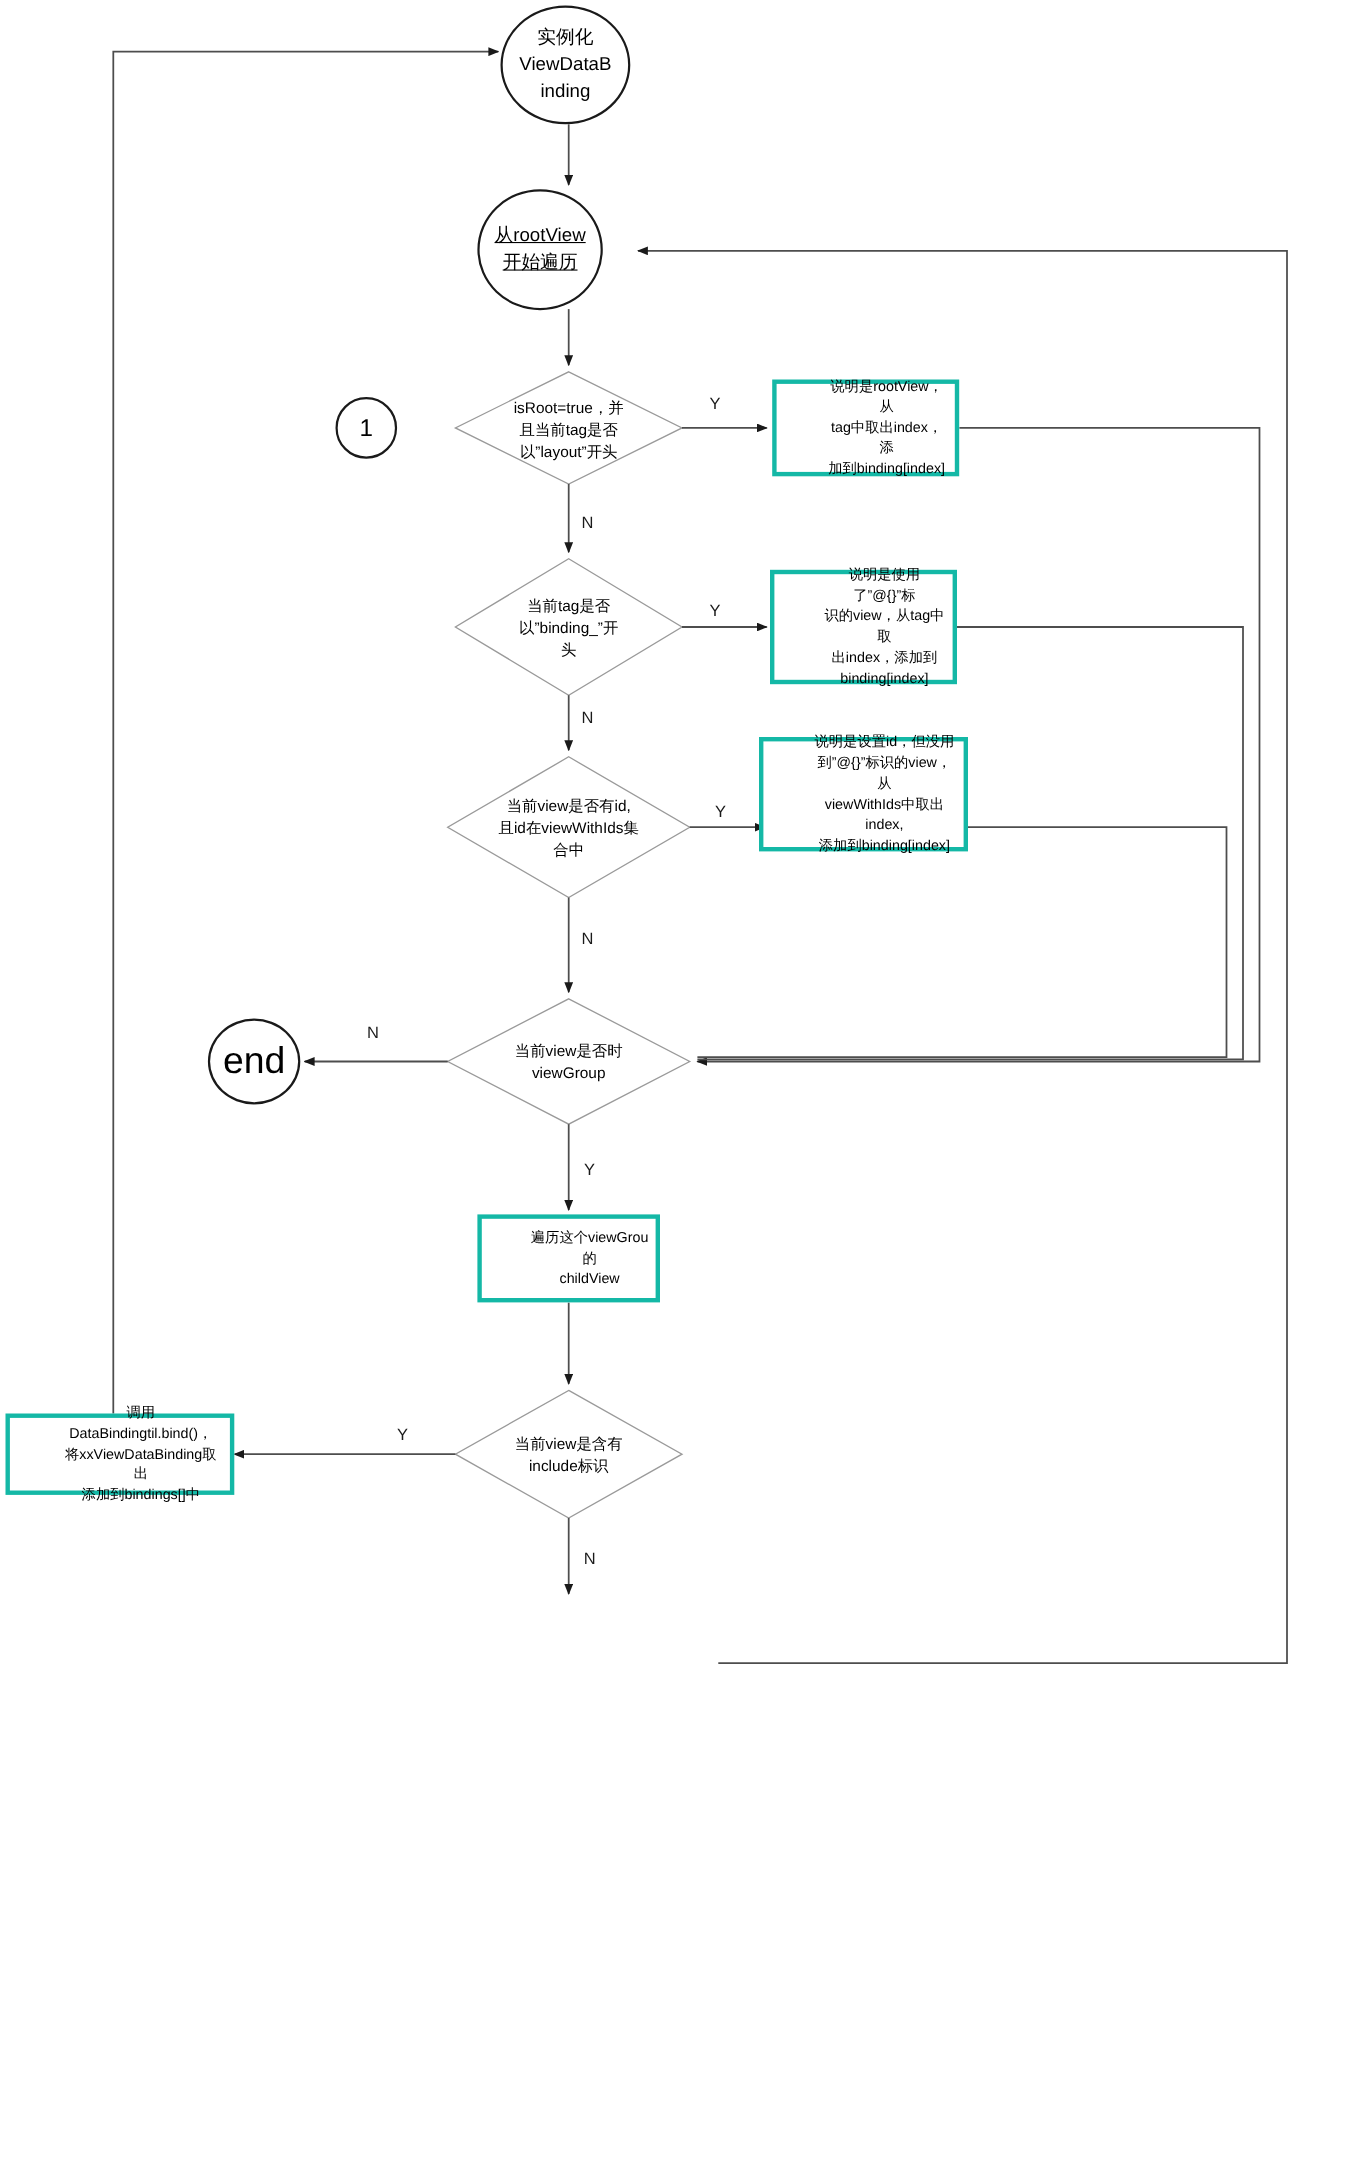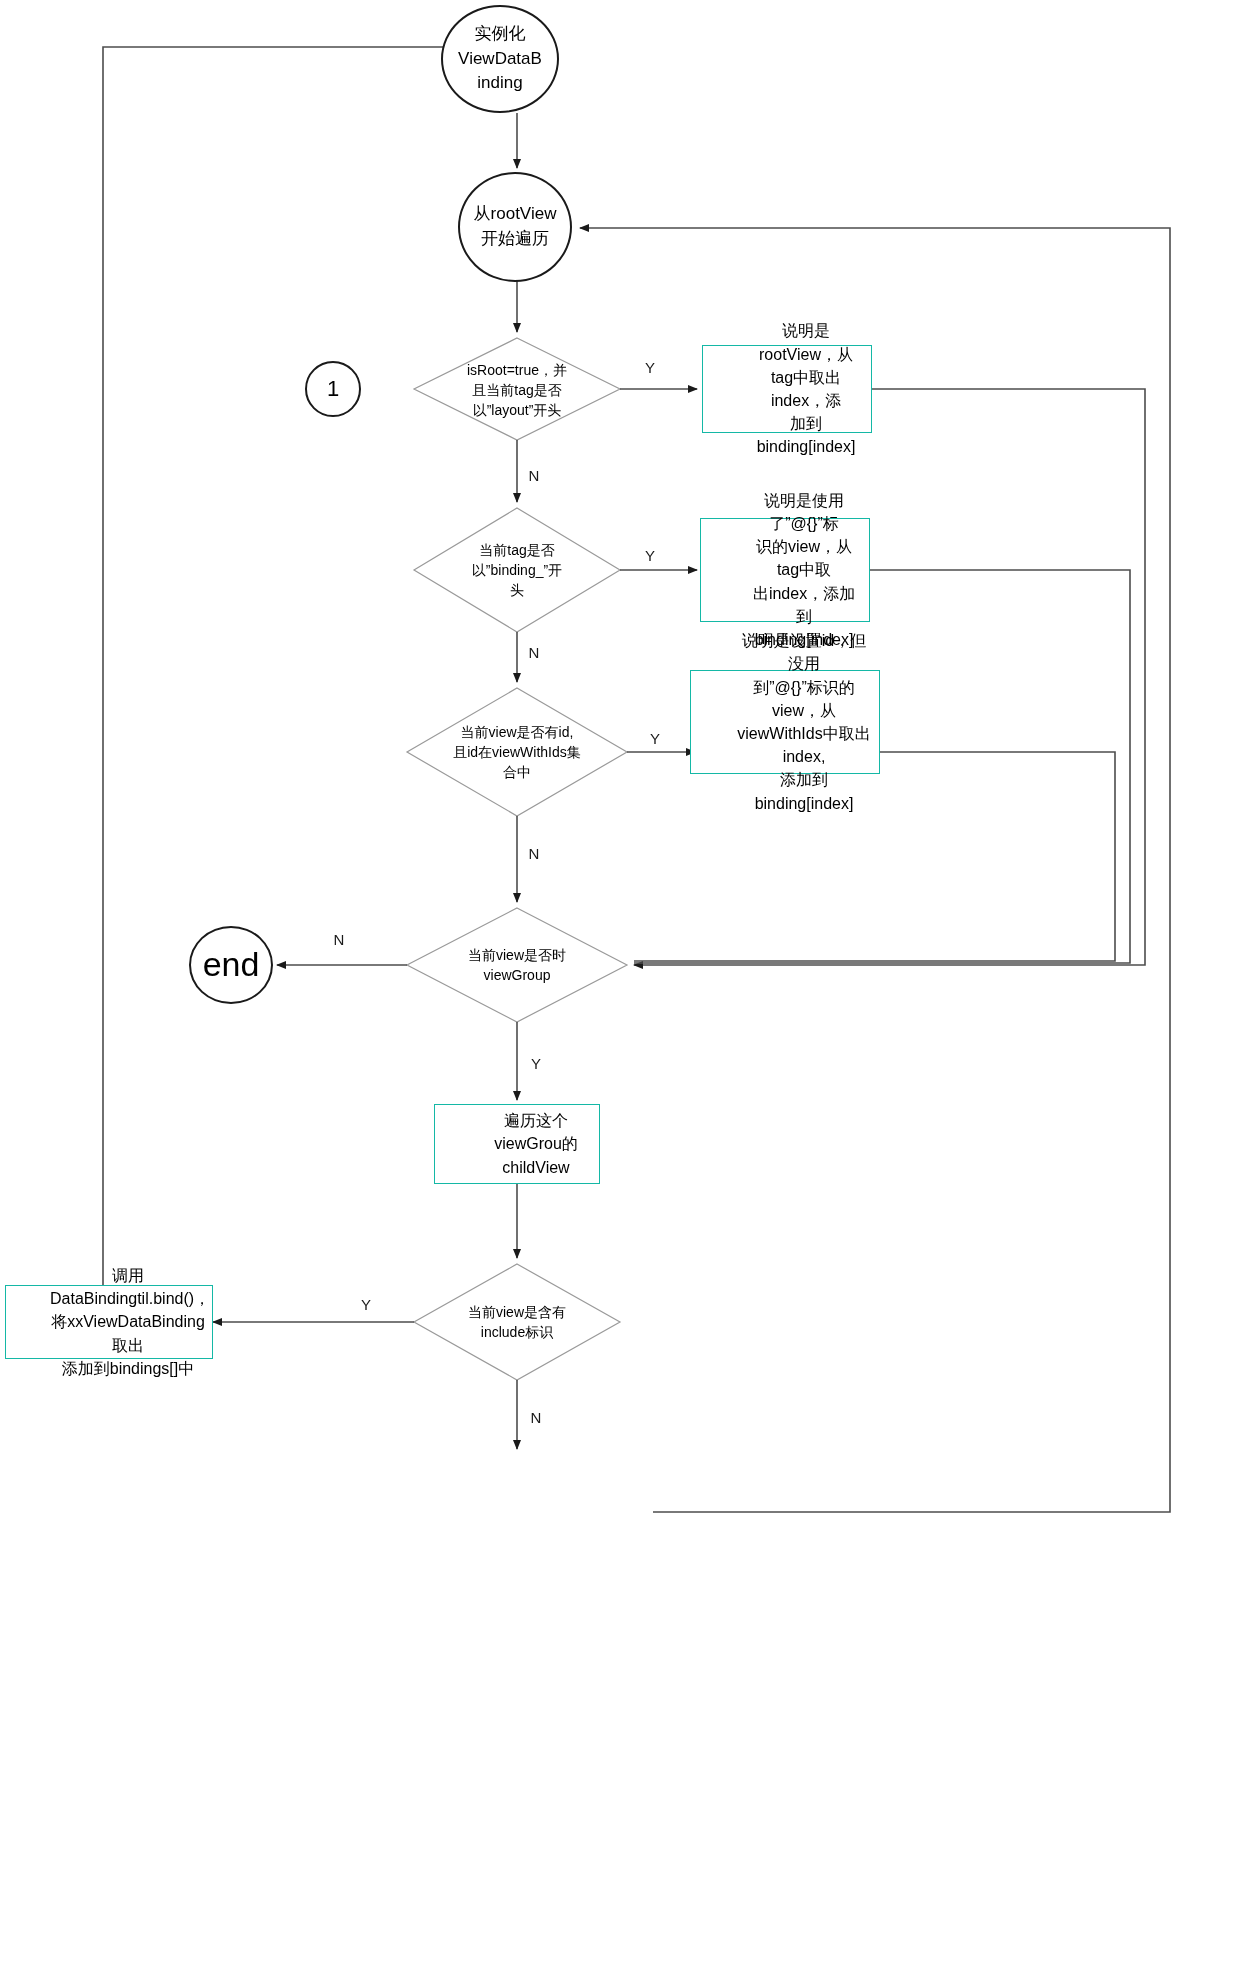--- a/index.html
+++ b/index.html
@@ -42,23 +42,23 @@
     border:2px solid #1a1a1a;
     border-radius:50%;
     background:#ffffff;
     font-size:17px;
   }
   .circle.big{ font-size:17px; }
   .circle.endnode{ font-size:34px; }
   .circle.marker{ font-size:22px; border-width:2px; }
   
   .rect{
-    border:1px solid #14b8a6;
+    border:4px solid #14b8a6;
     background:#ffffff;
-    font-size:16px;
+    font-size:13px;
     padding-left:38px;
   }
   
   .diamond{
     background:transparent;
     font-size:14px;
   }
   .edge-label{
     position:absolute;
     font-size:15px;
@@ -119,27 +119,27 @@
       <path d="M870,570 L1130,570 L1130,963 L634,963"></path>
 
       <path d="M880,752 L1115,752 L1115,961 L634,961"></path>
 
       <path d="M653,1512 L1170,1512 L1170,228 L580,228" marker-end="url(#ah)"></path>
 
       <path d="M103,1289 L103,47 L453,47" marker-end="url(#ah)"></path>
     </g>
   </svg>
 
-  <div class="node circle big" style="left:441px;top:5px;width:118px;height:108px;justify-content:center;">
+  <div class="node circle big" style="left:455px;top:5px;width:118px;height:108px;justify-content:center;">
     <span class="txt">实例化
 ViewDataB
 inding</span>
   </div>
 
-  <div class="node circle big" style="left:458px;top:172px;width:114px;height:110px;">
+  <div class="node circle big" style="left:434px;top:172px;width:114px;height:110px;text-decoration:underline;">
     <span class="txt">从rootView
 开始遍历</span>
   </div>
 
   <div class="node circle marker" style="left:305px;top:361px;width:56px;height:56px;">
     <span class="txt">1</span>
   </div>
 
   <div class="node diamond" style="left:420px;top:353px;width:194px;height:74px;">
     <span class="txt">isRoot=true，并

